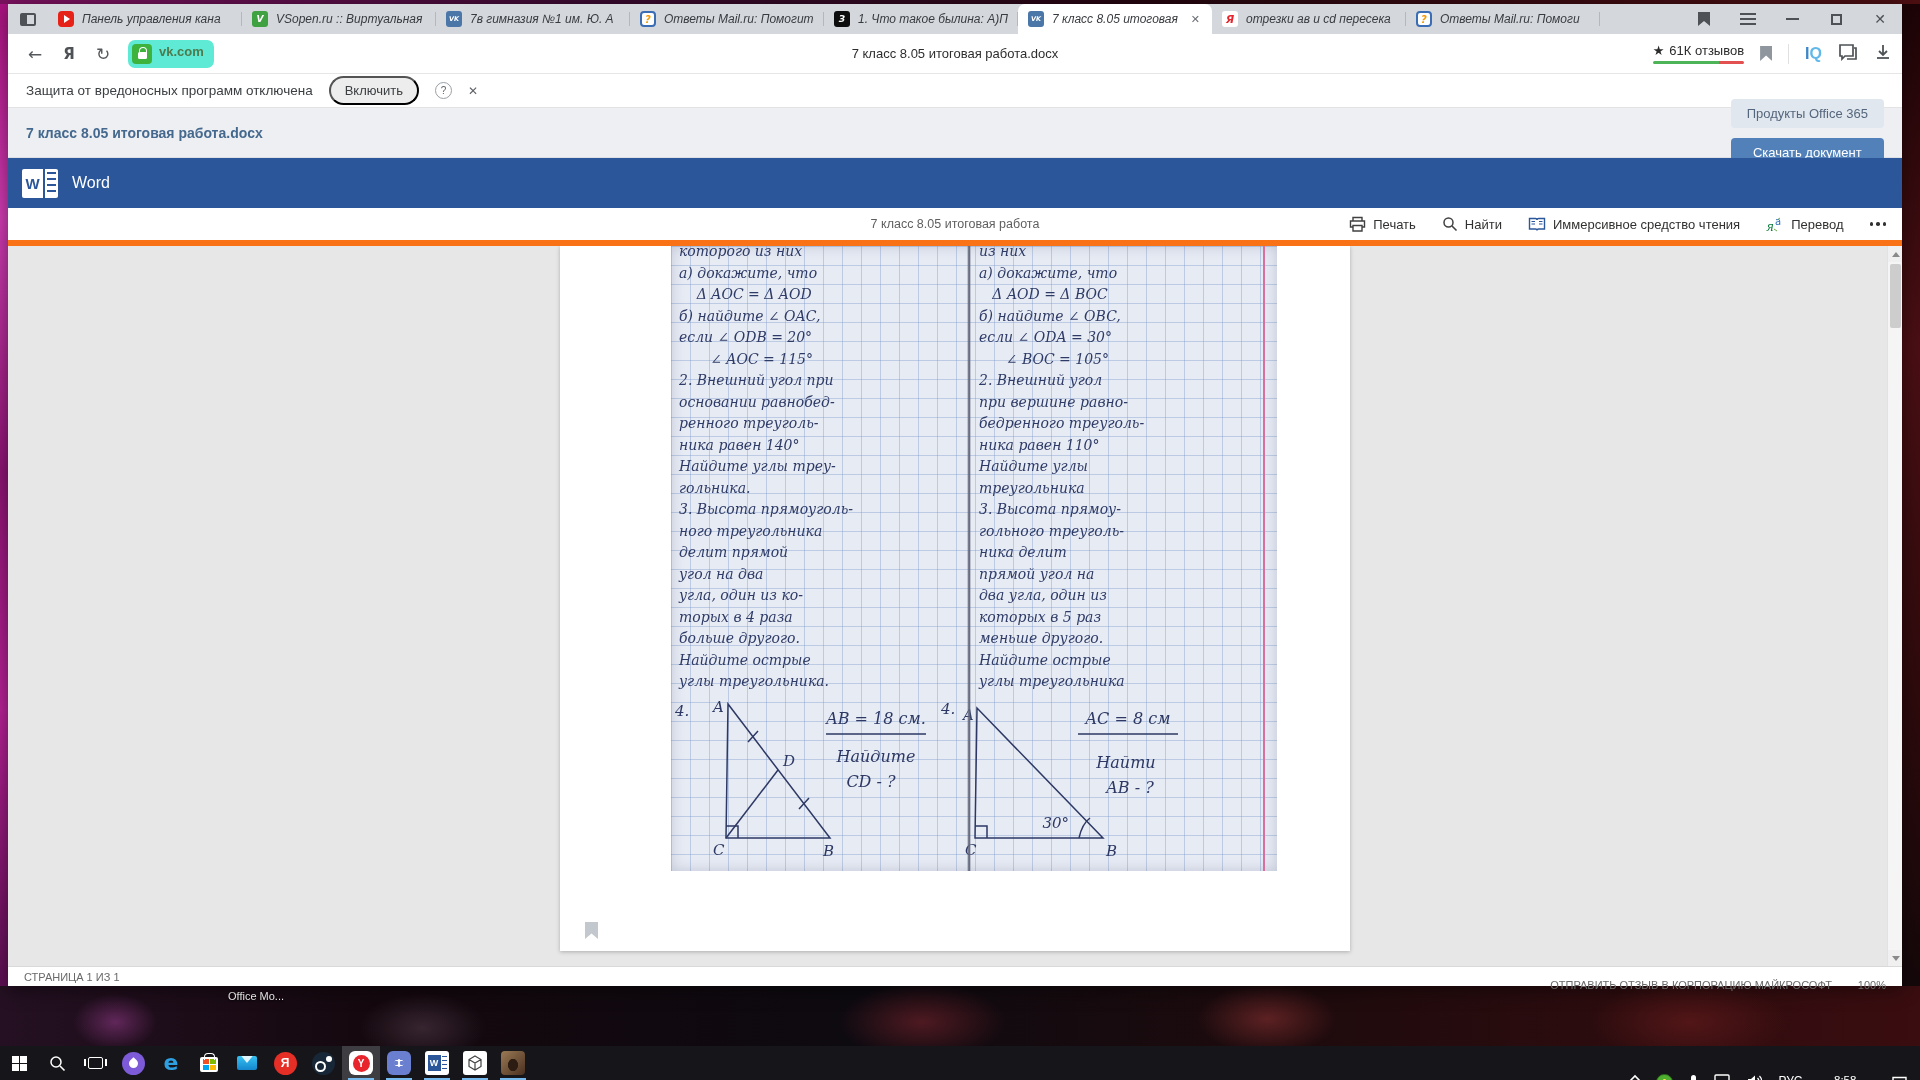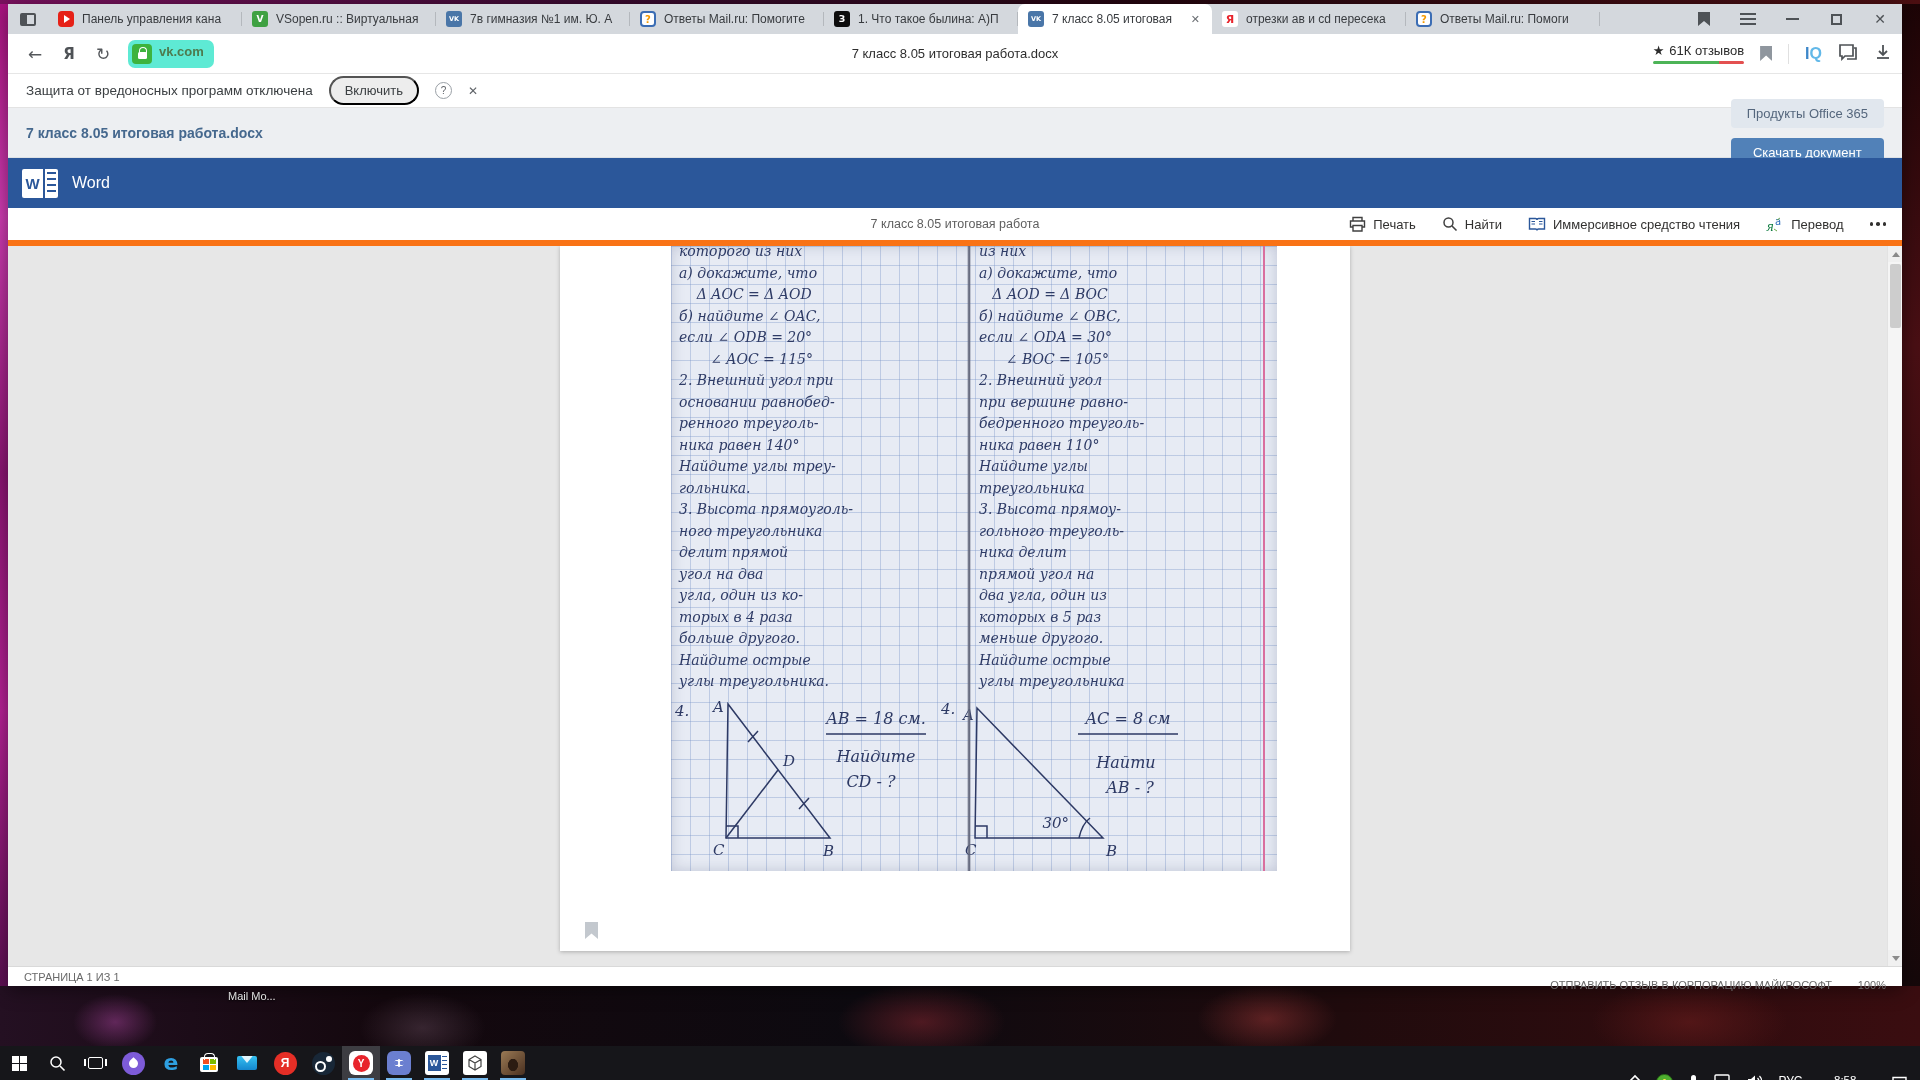--- a/index.html
+++ b/index.html
@@ -28,21 +28,21 @@
   .browser { position:absolute; left:8px; top:4px; width:1894px; height:982px;
     display:flex; flex-direction:column; background:#fff;
     box-shadow:0 4px 18px rgba(0,0,0,.45); }
 
   
   .tabstrip { height:30px; background:#d4d8dd; display:flex; align-items:flex-end; flex:none; }
   .panel-btn { width:40px; height:30px; display:grid; place-items:center; }
   .panel-glyph { width:16px; height:13px; border:2px solid #4e5256; border-radius:2px; position:relative; }
   .panel-glyph::before { content:""; position:absolute; left:0; top:0; width:5px; height:100%; background:#4e5256; }
   .tab { width:194px; height:30px; display:flex; align-items:center; gap:8px; padding:0 10px;
-    position:relative; cursor:default; }
+    position:relative; cursor:default;font-style:italic; }
   .tab:not(.active)::after { content:""; position:absolute; right:0; top:8px; height:14px; width:1px; background:#b4b8bd; }
   .tab.active { background:#fff; border-radius:7px 7px 0 0; z-index:2; }
   .tab-title { font-size:12px; color:#383b3f; white-space:nowrap; overflow:hidden; flex:1; }
   .tab-close { font-size:11px; color:#6a6e73; padding:0 2px; font-family:"DejaVu Sans",sans-serif; }
   .fav { width:16px; height:16px; border-radius:3px; flex:none; display:grid; place-items:center;
     font-family:"DejaVu Sans",sans-serif; }
   .fav-yt { background:#e62117; border-radius:4px; }
   .fav-yt::after { content:""; width:0; height:0; border-left:6px solid #fff;
     border-top:4px solid transparent; border-bottom:4px solid transparent; margin-left:2px; }
   .fav-vs { background:#3fa142; }
@@ -238,21 +238,21 @@
     background:#ddd; color:#111; font-size:9px; font-weight:700; display:grid; place-items:center; }
 </style>
 </head>
 <body>
 
 <div class="wp-left"></div>
 <div class="wp-right"></div>
 <div class="wp-top"></div>
 
 <div class="desktop-band">
-  <div class="desktop-label">Mail Mo...</div>
+  <div class="desktop-label">Office Mo...</div>
 </div>
 
 <div class="browser">
 
   <div class="tabstrip">
     <div class="panel-btn">
       <div class="panel-glyph"></div>
     </div>
     <div class="tab">
       <span class="fav fav-yt"></span>

